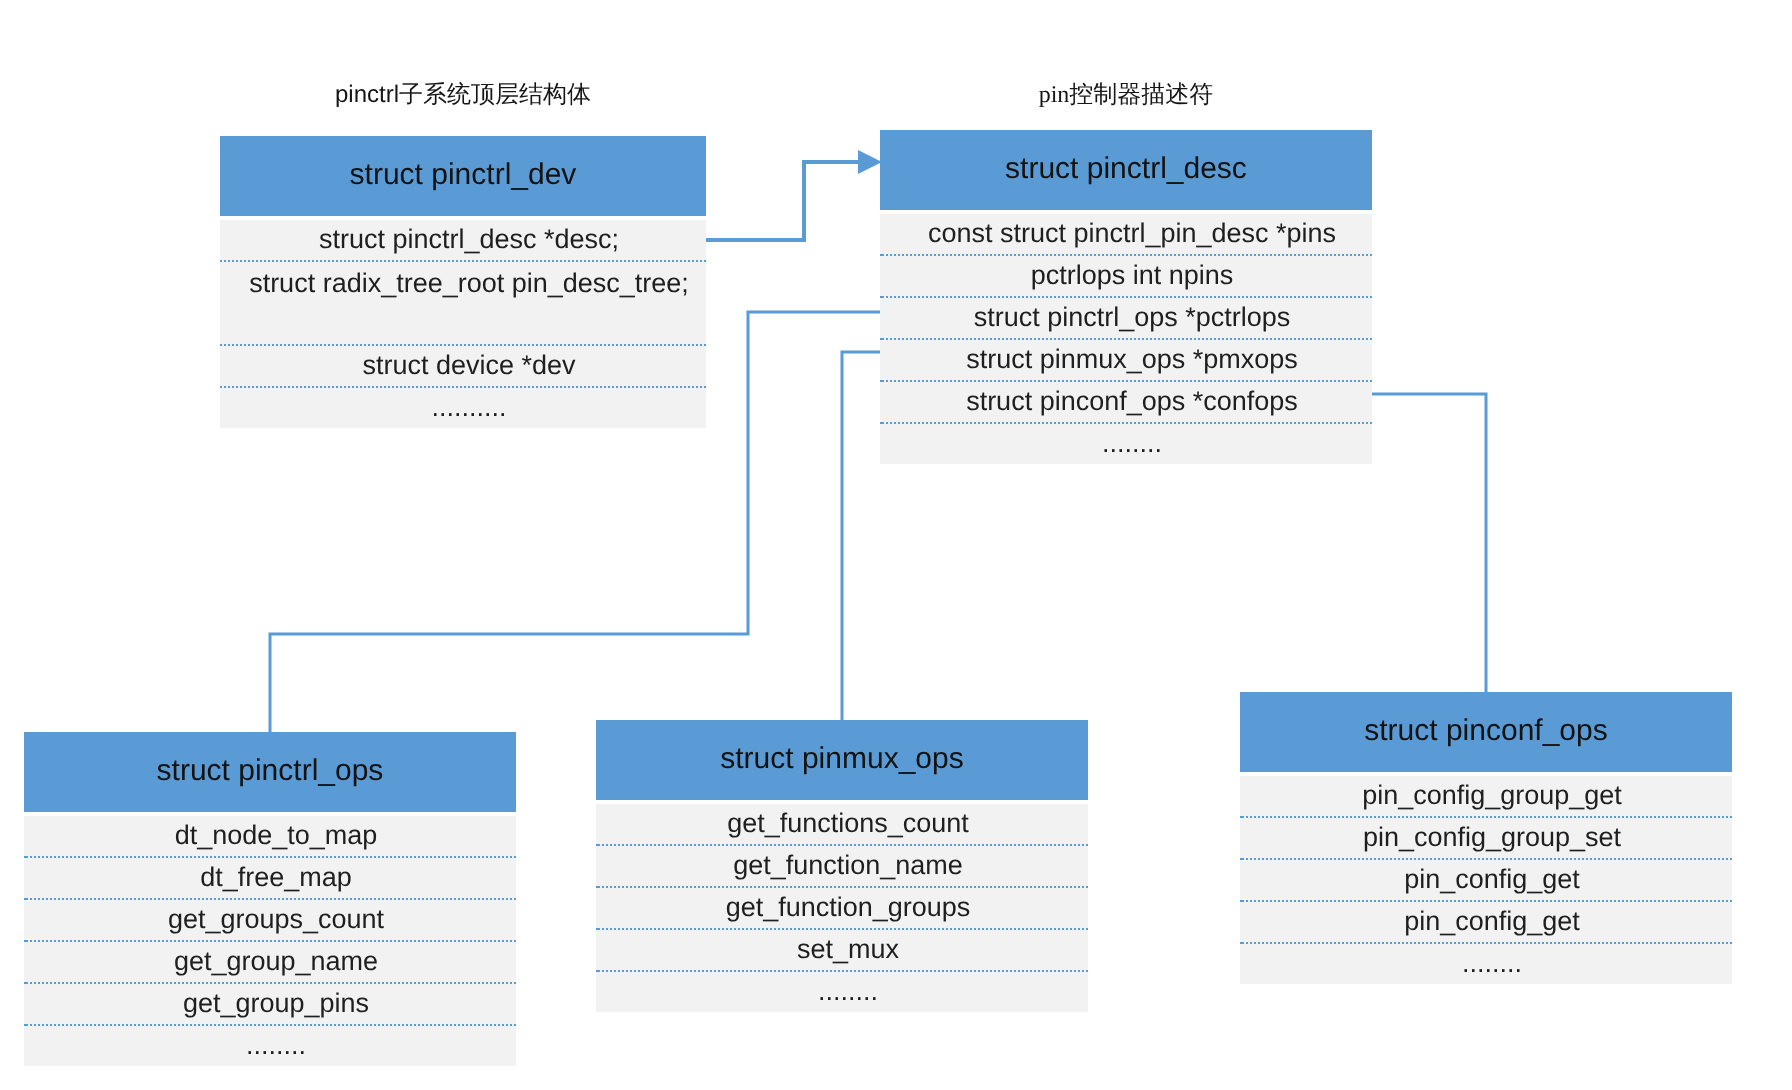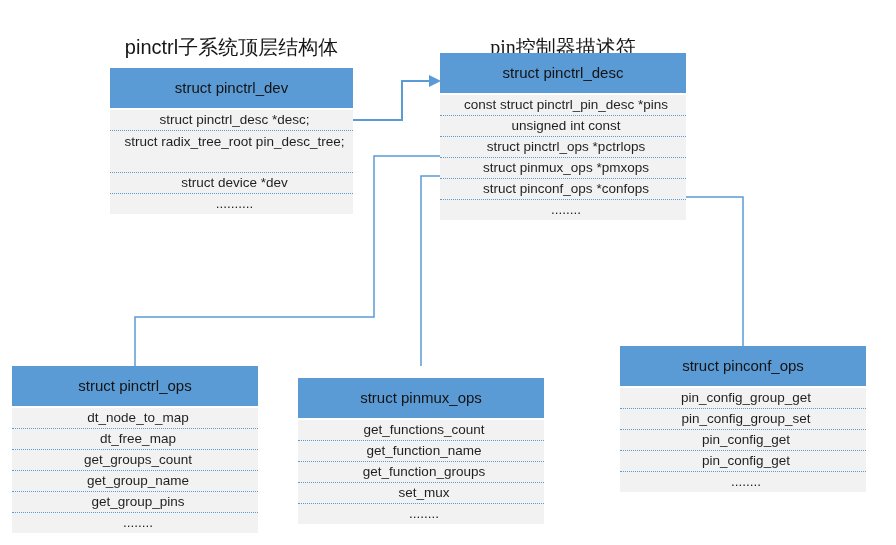--- a/index.html
+++ b/index.html
@@ -2,21 +2,21 @@
 <html><head>
 <meta charset="utf-8">
 <style>
   html,body{margin:0;padding:0;background:#fff;}
   #stage{
     position:relative;width:896px;height:545px;background:#ffffff;overflow:hidden;
     font-family:"Liberation Sans","DejaVu Sans",sans-serif;color:#1f1f1f;
   }
   .caption{
     position:absolute;top:37px;height:20px;line-height:20px;
-    font-size:20px;text-align:center;color:#161616;white-space:nowrap;
+    font-size:12px;text-align:center;color:#161616;white-space:nowrap;
   }
   .structbox{position:absolute;}
   .structbox .hdr{
     height:40px;line-height:40px;background:#5B9BD5;color:#131313;
     text-align:center;font-size:15px;margin-bottom:2px;white-space:nowrap;overflow:hidden;
   }
   .structbox .body{background:#F2F2F2;}
   .structbox .row{
     height:20px;line-height:20px;padding:0 6px 0 12px;font-size:13.5px;
     border-bottom:1px dotted #5B9BD5;white-space:nowrap;overflow:hidden;text-align:center;
@@ -50,45 +50,45 @@
   <div class="structbox" style="left:110px;top:68px;width:243px;">
     <div class="hdr">struct pinctrl_dev</div>
     <div class="body">
       <div class="row">struct pinctrl_desc *desc;</div>
       <div class="row tall">struct radix_tree_root pin_desc_tree;</div>
       <div class="row">struct device *dev</div>
       <div class="row last">..........</div>
     </div>
   </div>
 
-  <div class="structbox" style="left:440px;top:53px;width:246px;">
+  <div class="structbox" style="left:440px;top:65px;width:246px;">
     <div class="hdr">struct pinctrl_desc</div>
     <div class="body">
       <div class="row">const struct pinctrl_pin_desc *pins</div>
-      <div class="row">unsigned int const</div>
+      <div class="row">pctrlops int npins</div>
       <div class="row">struct pinctrl_ops *pctrlops</div>
       <div class="row">struct pinmux_ops *pmxops</div>
       <div class="row">struct pinconf_ops *confops</div>
       <div class="row last">........</div>
     </div>
   </div>
 
   <div class="structbox" style="left:12px;top:366px;width:246px;">
     <div class="hdr">struct pinctrl_ops</div>
     <div class="body">
       <div class="row">dt_node_to_map</div>
       <div class="row">dt_free_map</div>
       <div class="row">get_groups_count</div>
       <div class="row">get_group_name</div>
       <div class="row">get_group_pins</div>
       <div class="row last">........</div>
     </div>
   </div>
 
-  <div class="structbox" style="left:298px;top:378px;width:246px;">
+  <div class="structbox" style="left:298px;top:360px;width:246px;">
     <div class="hdr">struct pinmux_ops</div>
     <div class="body">
       <div class="row">get_functions_count</div>
       <div class="row">get_function_name</div>
       <div class="row">get_function_groups</div>
       <div class="row">set_mux</div>
       <div class="row last">........</div>
     </div>
   </div>
 

